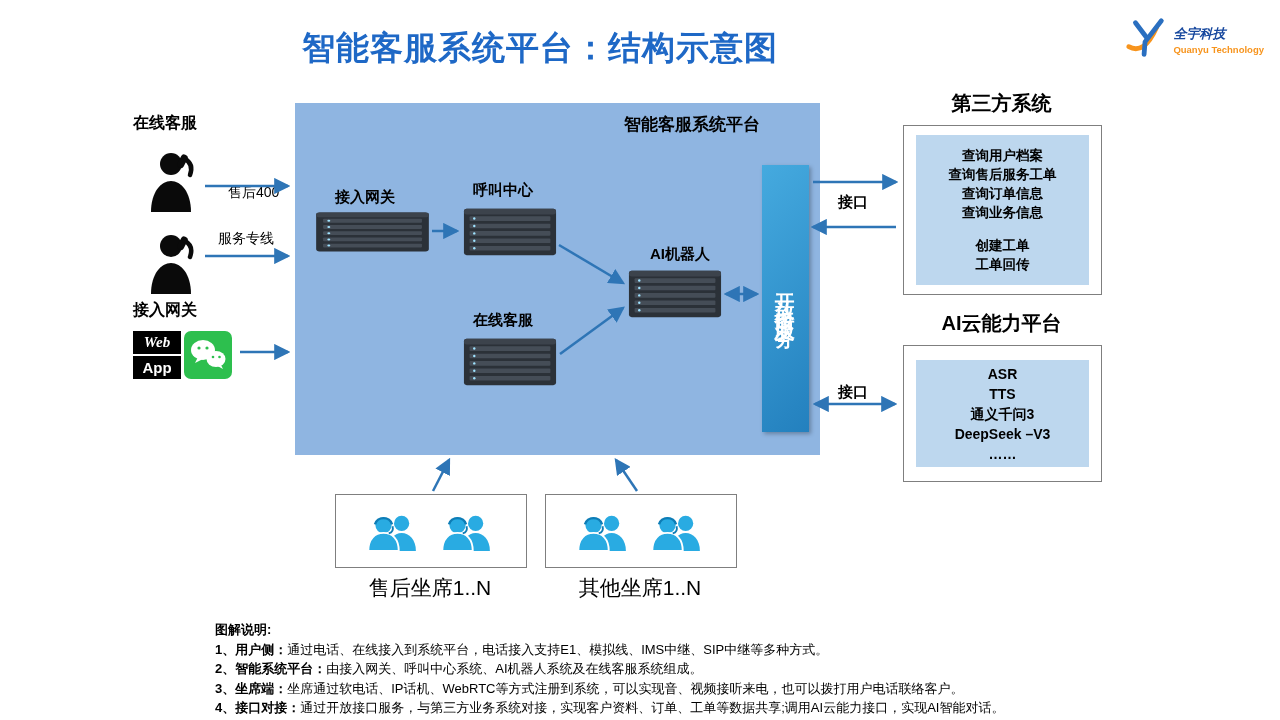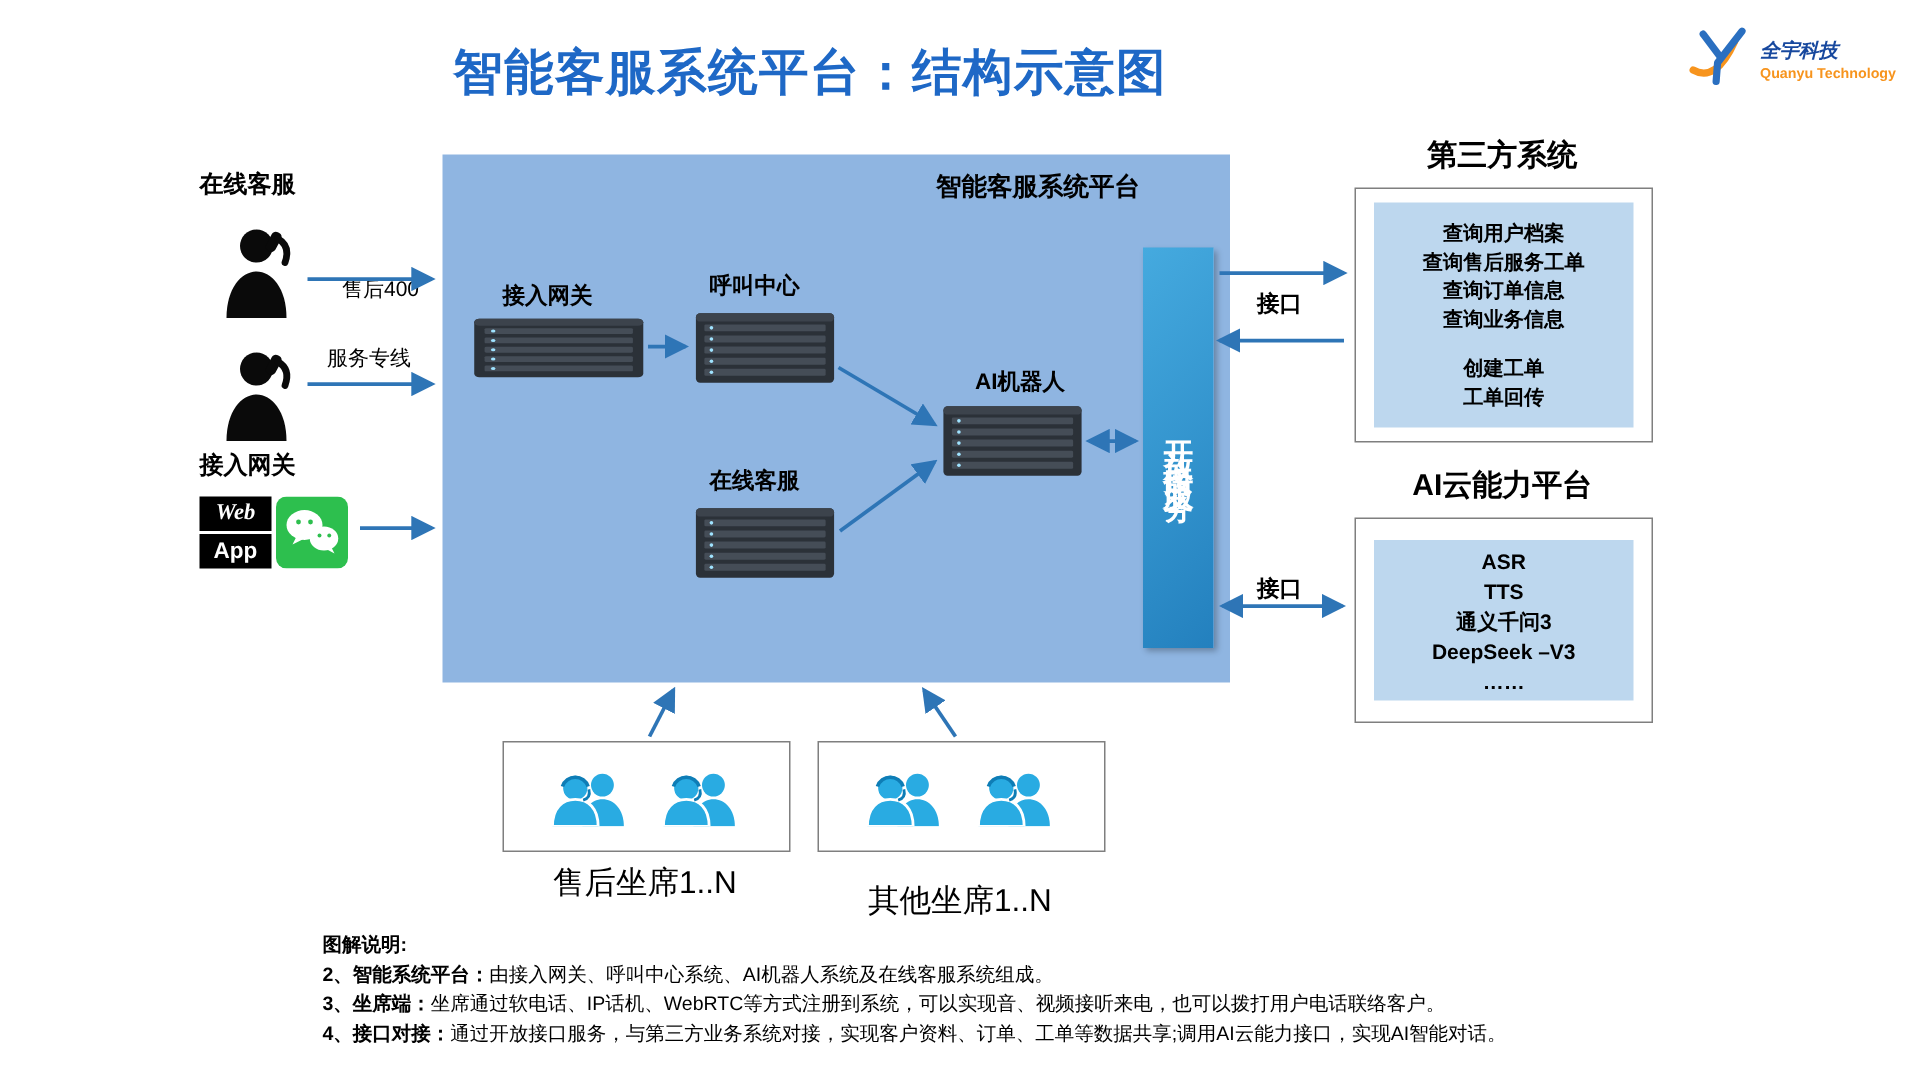--- a/index.html
+++ b/index.html
@@ -231,24 +231,25 @@
   </div>
   <div class="agent-box" style="left:545px;top:494px;">
     <svg>
         <use href="#sym-agents"></use>
       </svg>
     <svg>
         <use href="#sym-agents"></use>
       </svg>
   </div>
   <div class="agent-label" style="left:335px;top:574px;">售后坐席1..N</div>
-  <div class="agent-label" style="left:545px;top:574px;margin-top:12px;">其他坐席1..N</div>
+  <div class="agent-label" style="left:545px;top:574px;">其他坐席1..N</div>
 
   <div class="legend">
     <div class="lg-title">图解说明:</div>
+    <div class="lg-line"><span class="lg-label">1、用户侧：</span><span>通过电话、在线接入到系统平台，电话接入支持E1、模拟线、IMS中继、SIP中继等多种方式。</span></div>
     <div class="lg-line"><span class="lg-label">2、智能系统平台：</span><span>由接入网关、呼叫中心系统、AI机器人系统及在线客服系统组成。</span></div>
     <div class="lg-line"><span class="lg-label">3、坐席端：</span><span>坐席通过软电话、IP话机、WebRTC等方式注册到系统，可以实现音、视频接听来电，也可以拨打用户电话联络客户。</span></div>
     <div class="lg-line"><span class="lg-label">4、接口对接：</span><span>通过开放接口服务，与第三方业务系统对接，实现客户资料、订单、工单等数据共享;调用AI云能力接口，实现AI智能对话。</span></div>
   </div>
 
   <svg class="arrows" viewBox="0 0 1280 720">
     <defs>
       <marker id="ah" viewBox="0 0 10 10" refX="8.5" refY="5" markerWidth="6.5" markerHeight="6.5" orient="auto-start-reverse">
         <path d="M0 0 L10 5 L0 10 z" fill="#2E75B6"></path>
       </marker>

